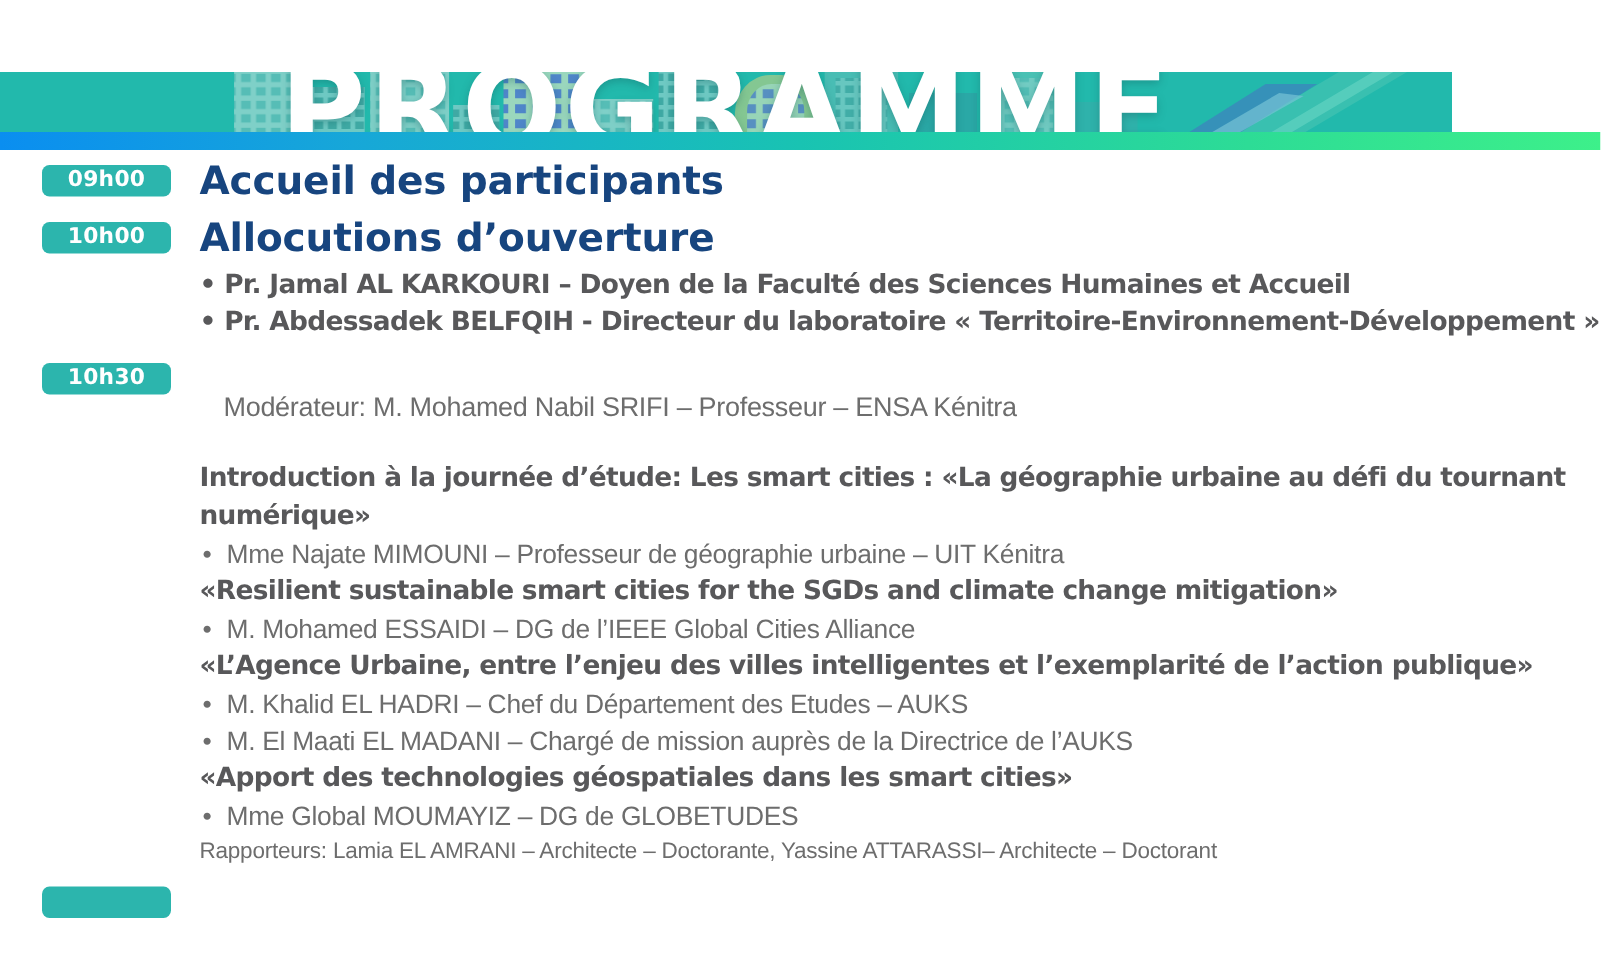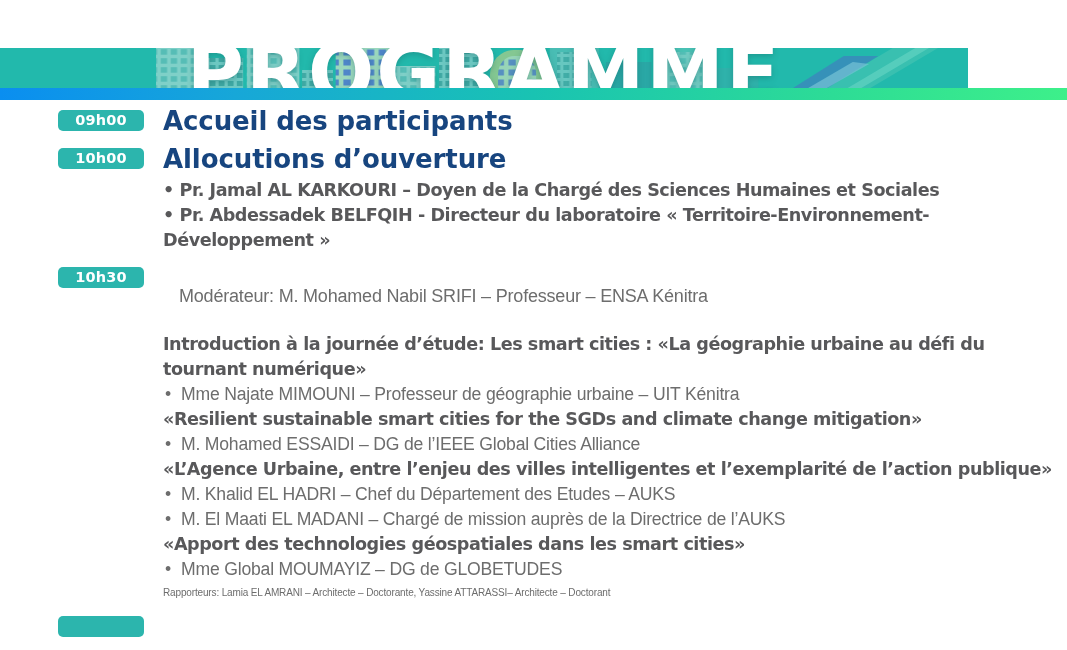--- a/index.html
+++ b/index.html
@@ -82,21 +82,21 @@
     width: 1067px;
     height: 550px;
     background: #ffffff;
     padding-top: 10px;
     box-sizing: border-box;
   }
 
   .row {
     position: relative;
     display: block;
-    padding-left: 58px;
+    padding-left: 28px;
     box-sizing: border-box;
   }
 
   .slot {
     display: flex;
     align-items: flex-start;
     gap: 0;
   }
 
   .time-badge {
@@ -173,21 +173,21 @@
   }
   .speaker .dot {
     display: inline-block;
     width: 16px;
   }
 
   .rapporteurs {
     color: #6d6d6d;
     font-family: "Liberation Sans", sans-serif;
     font-weight: normal;
-    font-size: 10px;
+    font-size: 15px;
     line-height: 22px;
     margin: 0;
     letter-spacing: -0.15px;
   }
 
   .gap-6  { height: 6px; }
   .gap-8  { height: 8px; }
   .gap-14 { height: 14px; }
   .gap-16 { height: 16px; }
 
@@ -272,21 +272,21 @@
     </div>
 
     <div class="gap-16"></div>
 
     <div class="row">
       <div class="slot">
         <div class="time-badge">10h00</div>
         <div class="slot-body">
           <p class="slot-title">Allocutions d’ouverture</p>
           <div class="gap-8"></div>
-          <p class="bullet-line">• Pr. Jamal AL KARKOURI – Doyen de la Chargé des Sciences Humaines et Sociales</p>
+          <p class="bullet-line">• Pr. Jamal AL KARKOURI – Doyen de la Faculté des Sciences Humaines et Accueil</p>
           <p class="bullet-line">• Pr. Abdessadek BELFQIH - Directeur du laboratoire « Territoire-Environnement-Développement »</p>
         </div>
       </div>
     </div>
 
     <div class="gap-14"></div>
 
     <div class="row">
       <div class="slot">
         <div class="time-badge">10h30</div>

